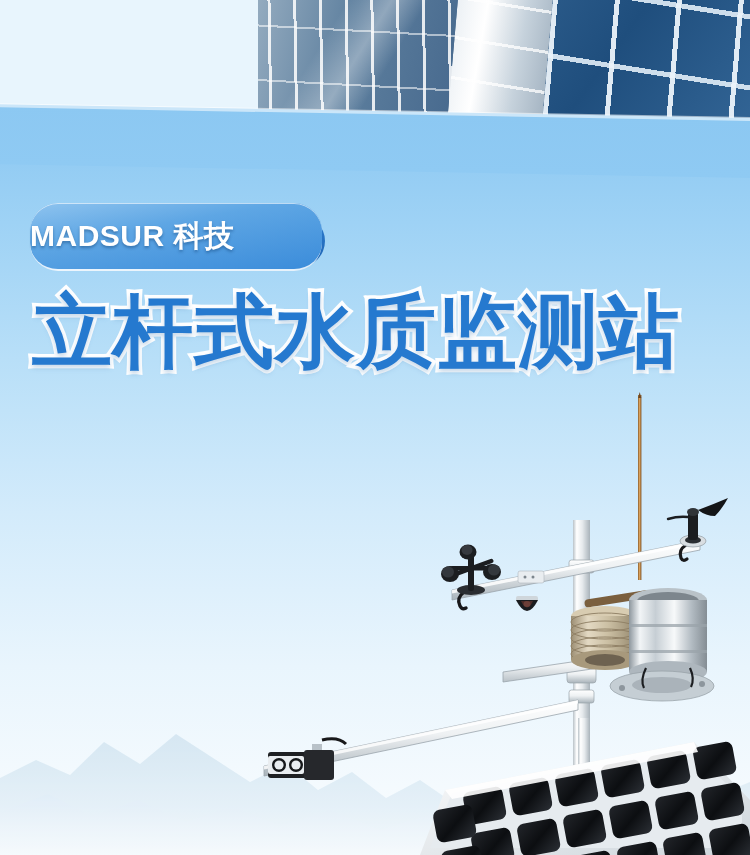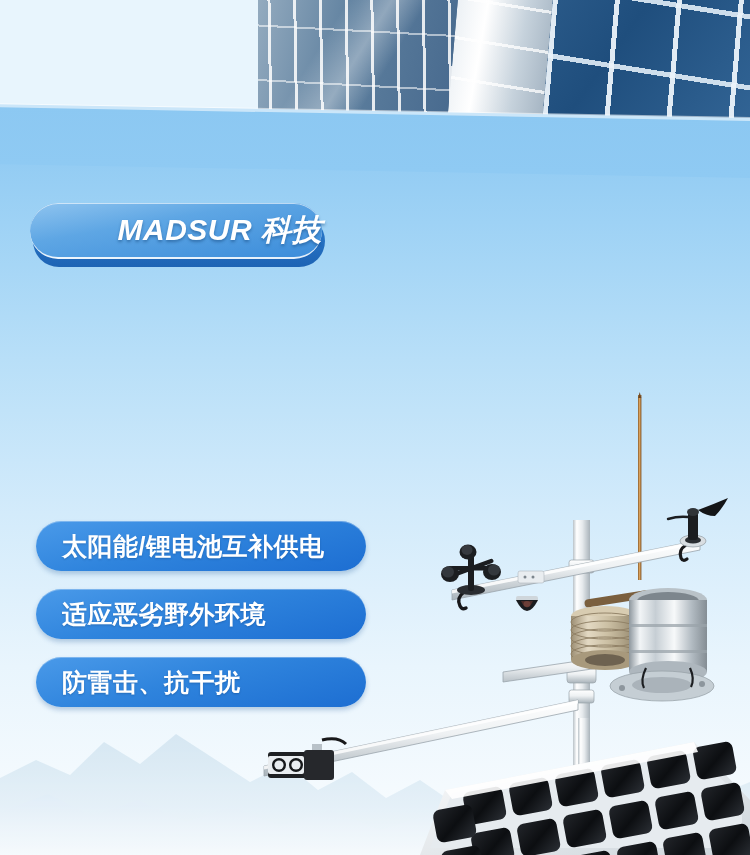--- a/index.html
+++ b/index.html
@@ -90,26 +90,25 @@
   .mtns { position:absolute; left:0; bottom:0; width:750px; height:135px; opacity:.46; }
 
   
   .badge-wrap { position:absolute; left:30px; top:203px; }
   .badge-shadow {
     position:absolute; left:3px; top:12px; width:292px; height:52px;
     background:linear-gradient(180deg,#2f7fd0 0%,#1d63b4 100%);
     border-radius:28px;
   }
   .badge {
-    position:relative; width:292px; height:56px; border-radius:28px;
+    position:relative; width:292px; height:68px; border-radius:28px;
     background:linear-gradient(170deg,#8fc4ef 0%,#5ea6e4 38%,#3b8cda 100%);
     border-bottom:2px solid rgba(255,255,255,.85);
-    display:flex; align-items:center; justify-content:flex-end;
+    display:flex; align-items:center; justify-content:flex-start;
     box-shadow:inset 0 1px 0 rgba(255,255,255,.6);
-    font-style:italic;
   }
   .badge-text {
     color:#fff; font-size:30px; font-weight:bold; letter-spacing:.5px;
     text-shadow:0 2px 3px rgba(16,62,112,.45);
     white-space:nowrap;
   }
 
   
   .headline {
     position:absolute; left:32px; top:292px;
@@ -376,27 +375,17 @@
     </g>
   </svg>
 
   <div class="badge-wrap">
     <div class="badge-shadow"></div>
     <div class="badge">
       <span class="badge-text">MADSUR 科技</span>
     </div>
   </div>
 
-
-
-  <div class="pills">
-    <div class="pill">
-      <span class="pill-text">太阳能/锂电池互补供电</span>
-    </div>
-    <div class="pill">
-      <span class="pill-text">适应恶劣野外环境</span>
-    </div>
-    <div class="pill">
-      <span class="pill-text">防雷击、抗干扰</span>
-    </div>
-  </div>
+  <div class="headline">立杆式水质监测站</div>
+
+
 
 </div>
 
 </body></html>

